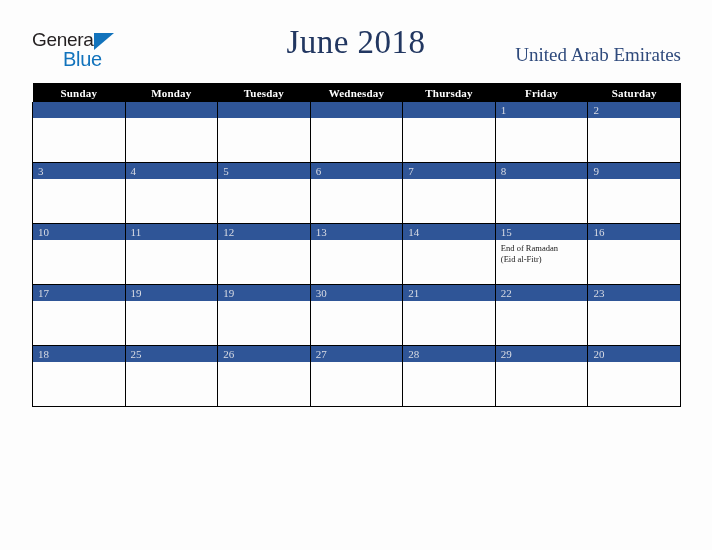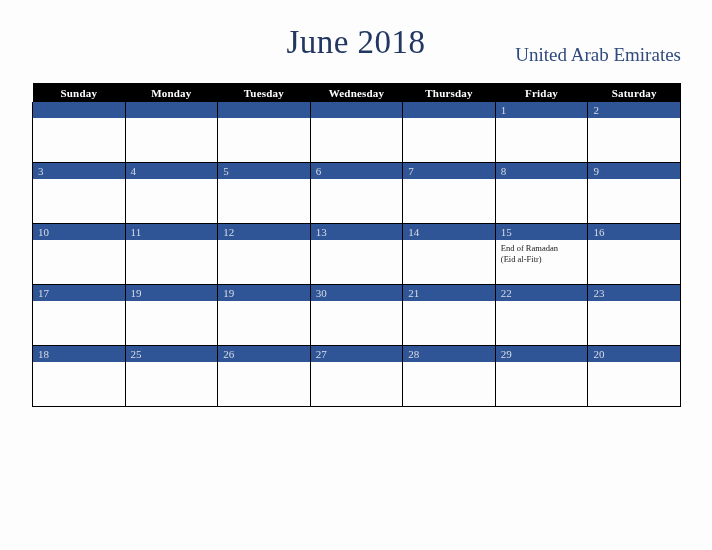--- a/index.html
+++ b/index.html
@@ -139,20 +139,25 @@
   }
   .event-line { display: block; }
 </style>
 </head>
 <body>
 
 <div class="page">
 
   <div class="header">
 
+    <div class="logo">
+      <span class="logo-general">General</span>
+      <span class="logo-tri"></span>
+      <span class="logo-blue">Blue</span>
+    </div>
 
     <div class="month-title">June 2018</div>
     <div class="country">United Arab Emirates</div>
   </div>
 
   <table class="calendar">
     <thead>
       <tr>
         <th>Sunday</th>
         <th>Monday</th>

